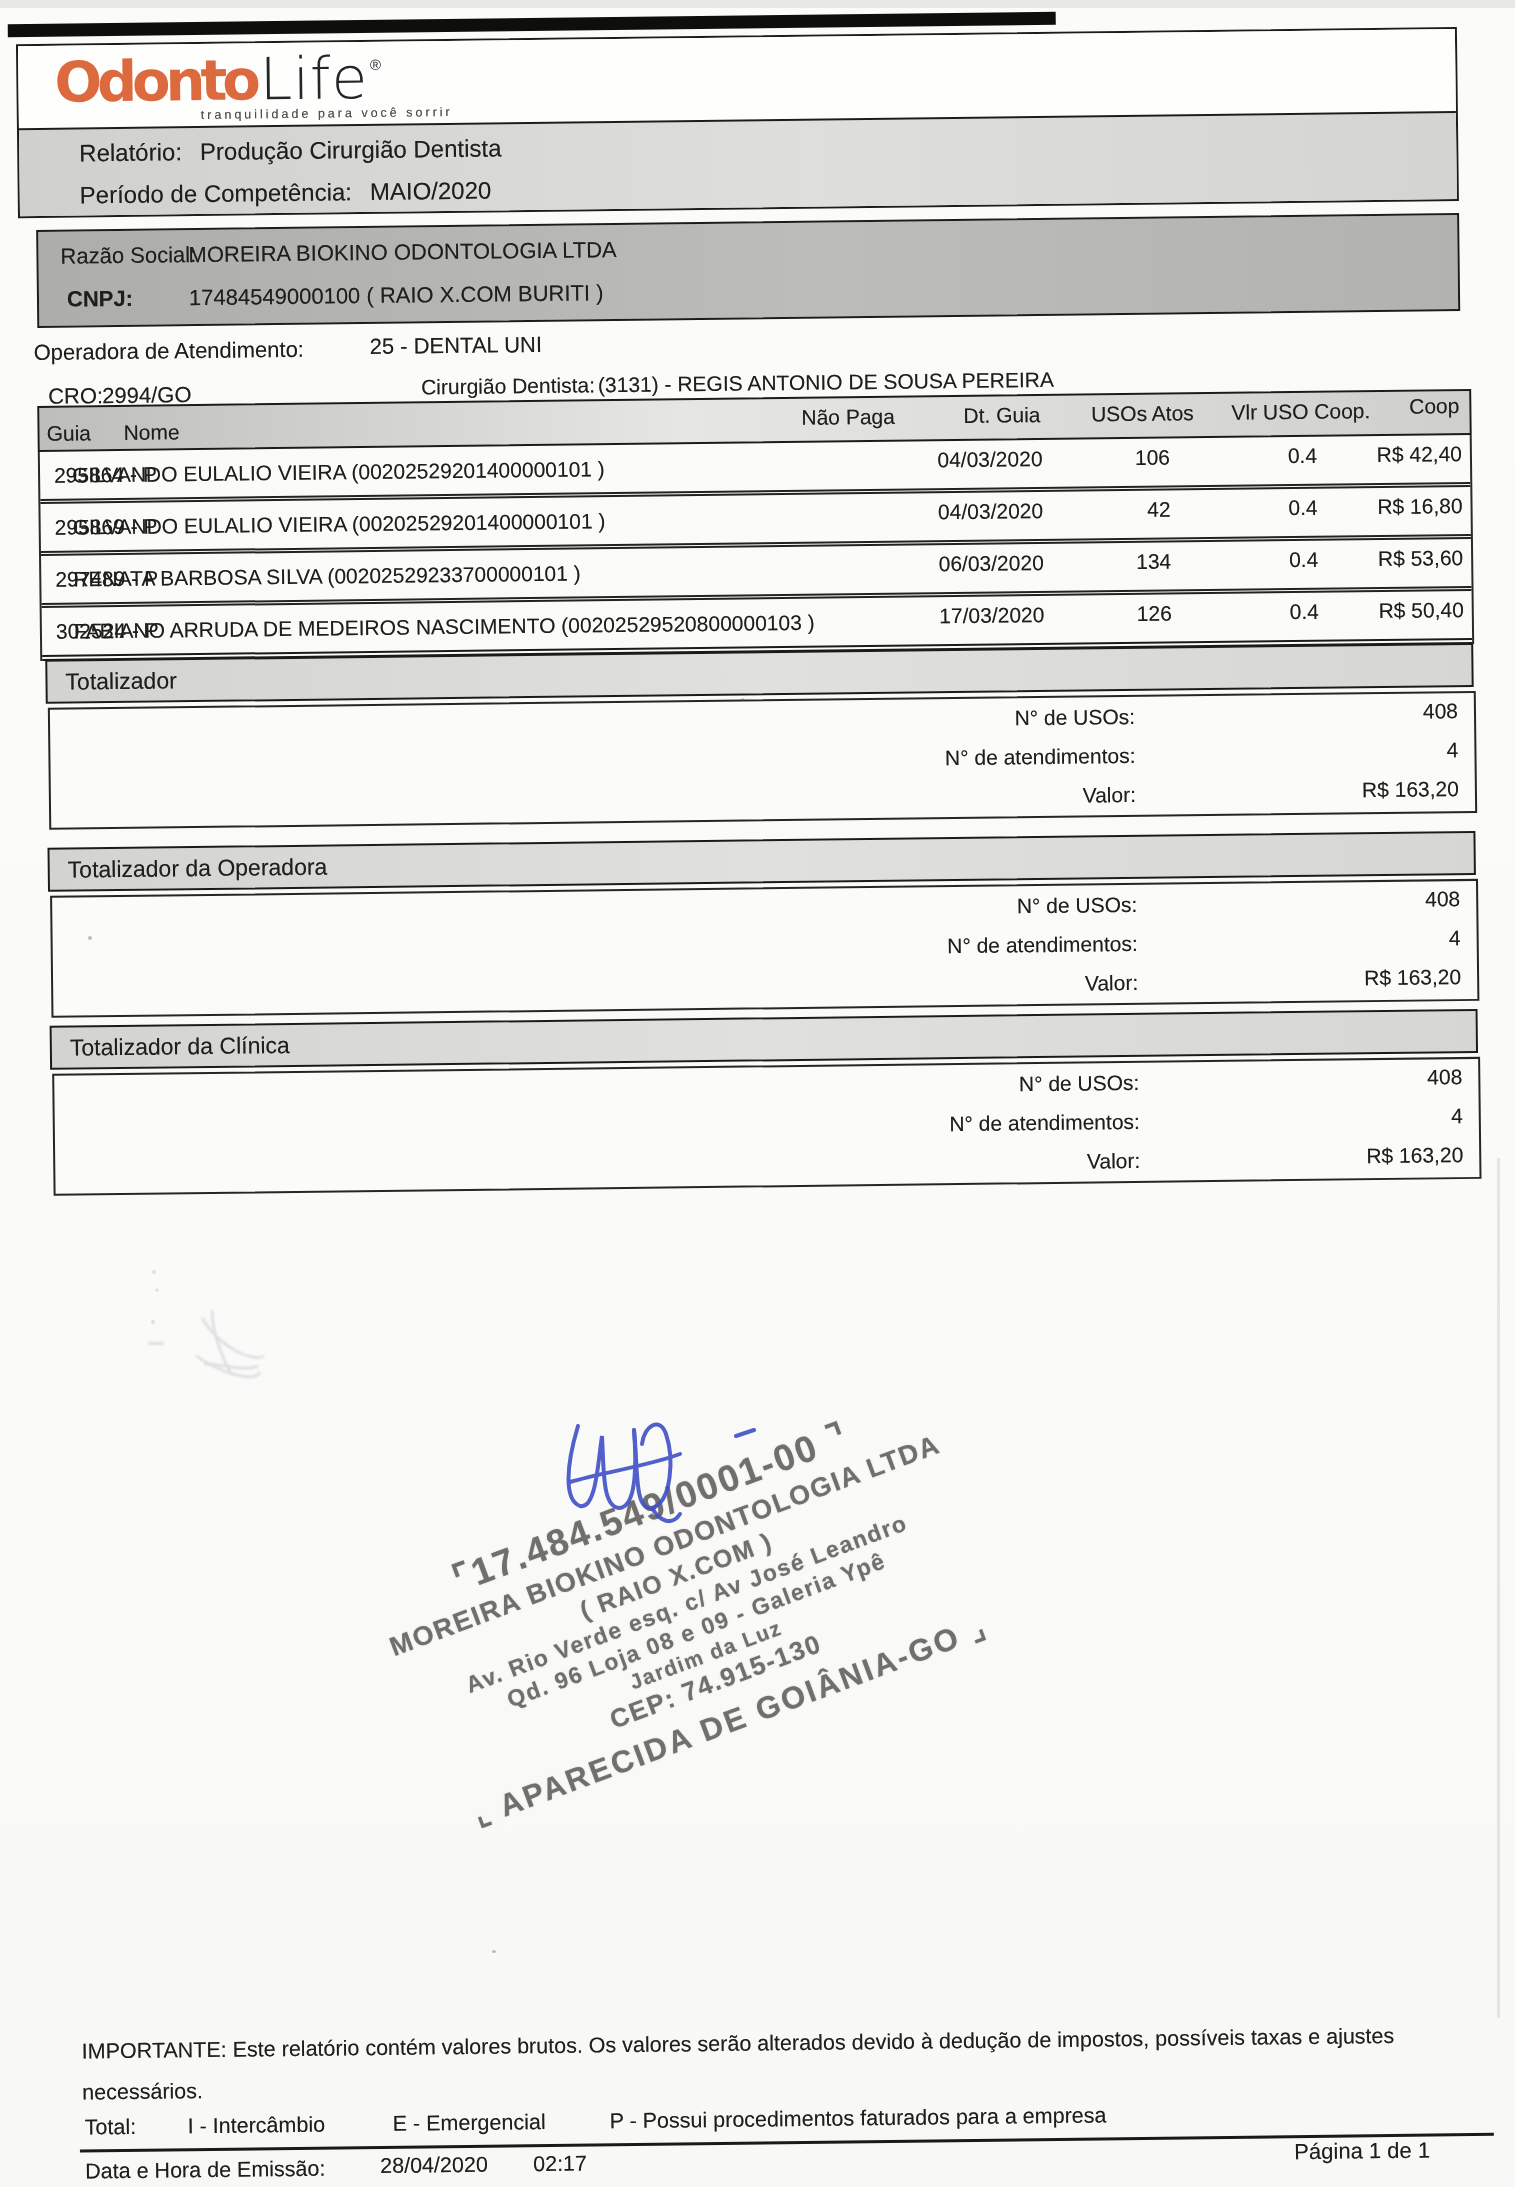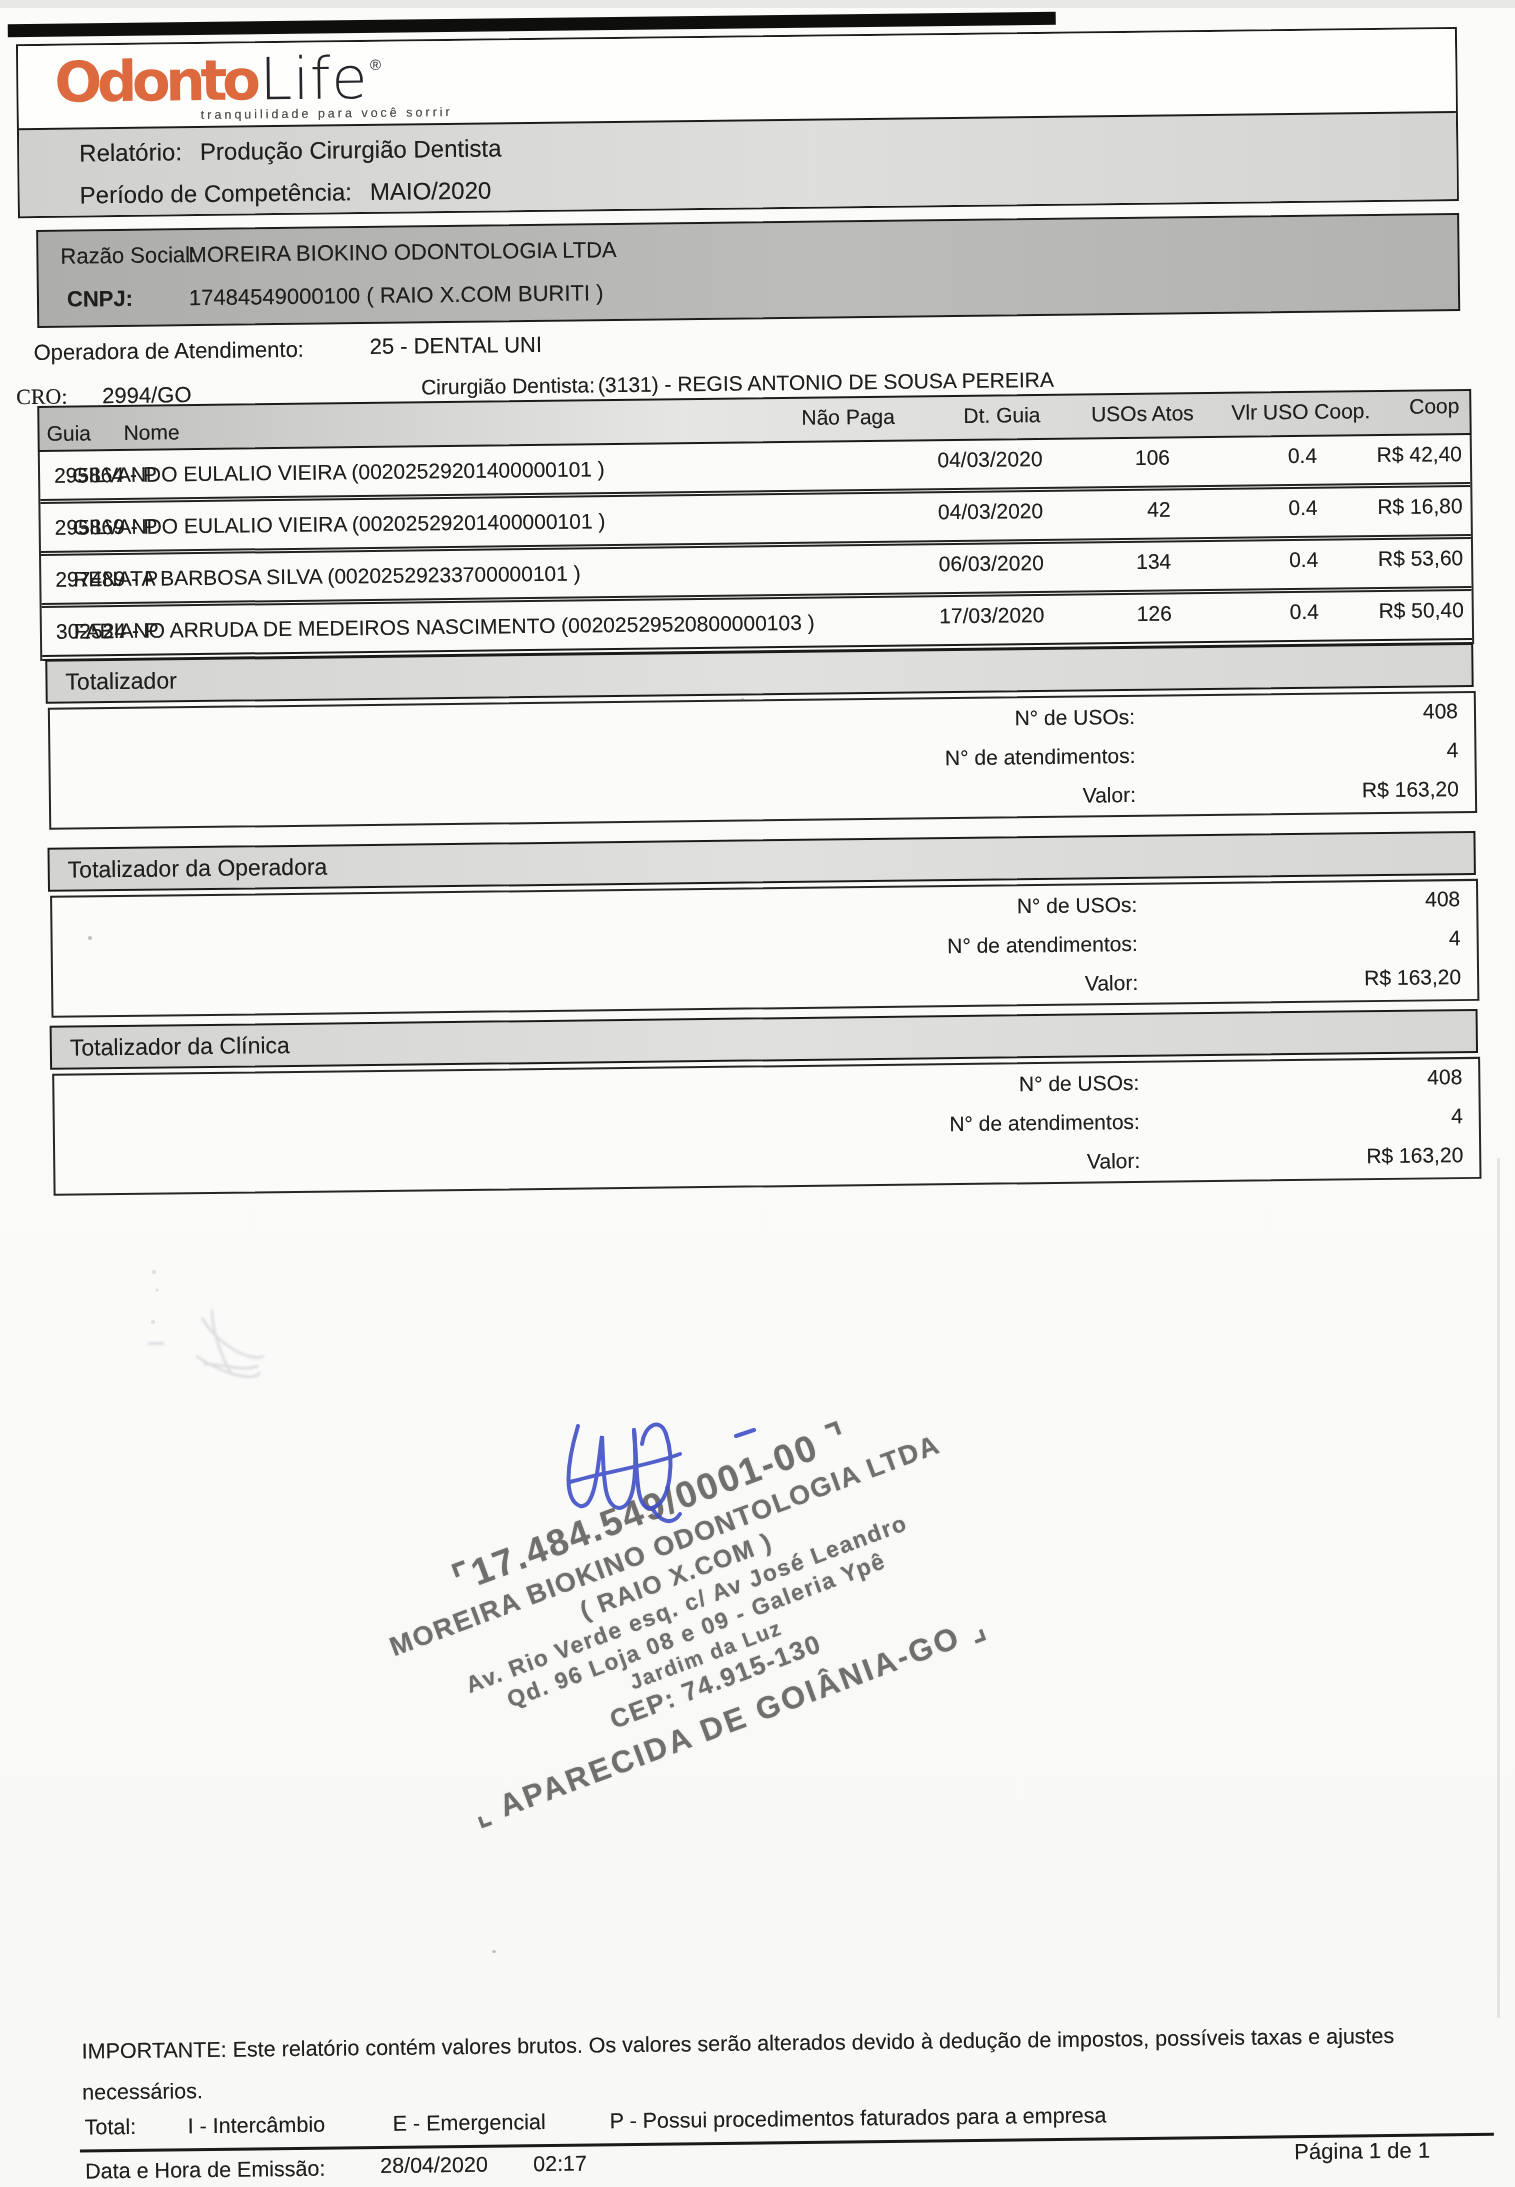--- a/index.html
+++ b/index.html
@@ -36,21 +36,21 @@
   
   .box2{position:absolute;left:34px;top:222px;width:1419px;height:94px;border:2px solid #1c1c1a;
     background:linear-gradient(90deg,#adadab,#bcbcba 55%,#b2b2b0);}
   .b2-label1{position:absolute;left:22px;top:12px;font-size:22px;}
   .b2-value1{position:absolute;left:150px;top:12px;font-size:22px;}
   .b2-label2{position:absolute;left:28px;top:55px;font-size:22px;font-weight:bold;}
   .b2-value2{position:absolute;left:150px;top:55px;font-size:22px;}
 
   .operadora-label{position:absolute;left:30px;top:332px;font-size:22px;}
   .operadora-value{position:absolute;left:366px;top:330px;font-size:22px;}
-  .cro-label{position:absolute;left:12px;top:376px;font-size:22px;font-family:Liberation Serif, serif;}
+  .cro-label{position:absolute;left:44px;top:376px;font-size:22px;}
   .cro-value{position:absolute;left:98px;top:376px;font-size:22px;}
   .dentista{position:absolute;left:417px;top:372px;font-size:21px;white-space:nowrap;}
   .dentista .v{margin-left:3px;}
 
   
   .table{position:absolute;left:33px;top:398px;width:1434px;}
   .thead{position:relative;height:42px;border:2px solid #1b1b19;
     background:linear-gradient(90deg,#bdbdbb,#e6e6e4 45%,#cfcfcd);}
   .thead span{position:absolute;font-size:21px;}
   .h-guia{left:7px;top:14px;}

